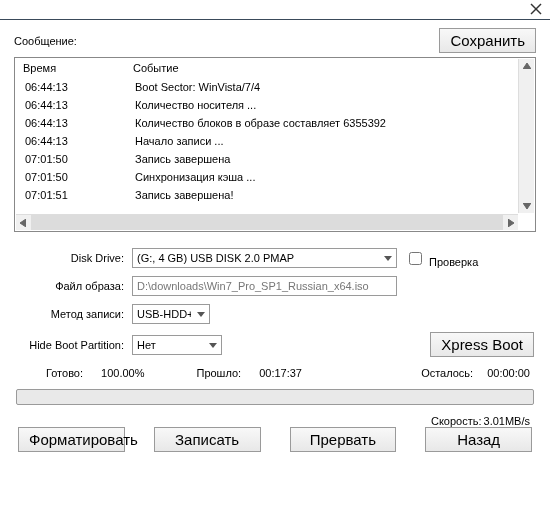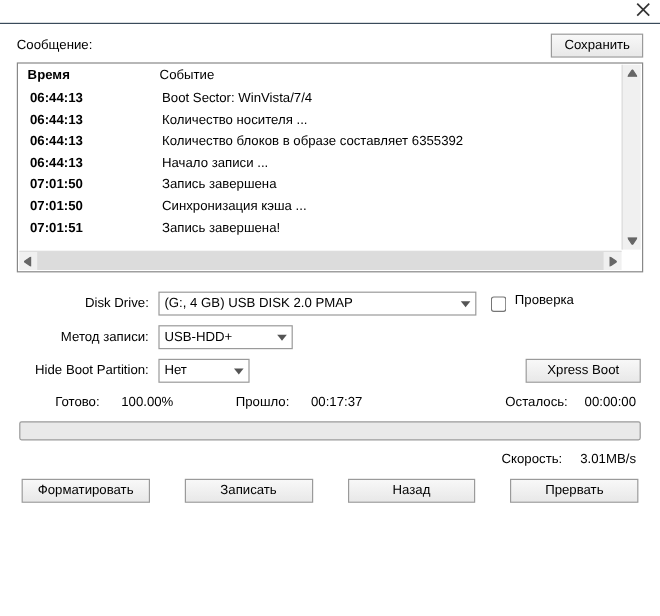--- a/index.html
+++ b/index.html
@@ -22,35 +22,35 @@
     padding-right: 8px;
     background: #fff;
   }
   .close-x { width:12px; height:12px; stroke:#333; stroke-width:1.4; }
   .content { padding: 8px 14px 6px 14px; }
   .row-top { display:flex; align-items:center; justify-content:space-between; margin-bottom:4px; }
   .btn {
     background: linear-gradient(#f8f8f8,#e8e8e8);
     border: 1px solid #9a9a9a;
     padding: 3px 10px;
-    font-size: 11px;
+    font-size: 15px;
     font-family: inherit;
     cursor: pointer;
     min-width: 72px;
   }
   .log-box {
     border: 1px solid #888;
     height: 175px;
     background:#fff;
     position: relative;
     display:flex;
     flex-direction: column;
   }
   .log-head { display:flex; padding: 4px 6px 4px 8px; font-weight: normal; }
-  .col-time { width: 110px; font-weight: bold; }
+  .col-time { width: 110px; }
   .col-event { flex:1; }
   .log-body { flex:1; overflow:hidden; padding: 0 6px 0 10px; }
   .log-row { display:flex; line-height: 18px; }
   .vscroll {
     position:absolute; right:1px; top:1px; bottom:18px; width:16px;
     background:#f0f0f0; border-left:1px solid #ddd;
     display:flex; flex-direction:column; justify-content:space-between;
     align-items:center;
   }
   .hscroll {
@@ -75,37 +75,37 @@
   .select { appearance:none; background-image:none; padding-right:18px; position:relative; }
   .select-wrap { position:relative; display:inline-block; }
   .select-wrap::after {
     content:""; position:absolute; right:5px; top:8px;
     border-left:4px solid transparent; border-right:4px solid transparent;
     border-top:5px solid #555;
     pointer-events:none;
   }
   .drive-select { width: 265px; }
   .file-field { width: 265px; color:#777; }
-  .method-select { width: 112px; }
-  .hbp-select { width: 76px; }
-  .chk { margin-left: 8px; display:flex; align-items:flex-start; gap:4px; }
+  .method-select { width: 78px; }
+  .hbp-select { width: 90px; }
+  .chk { margin-left: 8px; display:flex; align-items:flex-end; gap:4px; }
   .chk input { width:13px; height:13px; }
   .xpress-row .spacer { flex:1; }
   .xpress-btn { min-width: 96px; margin-right: 2px; }
   .status-row { display:flex; margin-top: 10px; padding: 0 2px 0 32px; justify-content: center; }
   .status-cell { display:flex; gap: 18px; }
   .status-cell + .status-cell { margin-left: 52px; }
   .status-cell.right { margin-left:auto; margin-right: 4px; gap: 14px; }
   .progress-wrap { margin-top: 10px; padding: 0 2px; }
   .progress {
     height: 16px; border:1px solid #9a9a9a; border-radius:2px;
     background: #e9e9e9;
   }
-  .speed-row { display:flex; justify-content:flex-end; gap: 15px; margin-top: 10px; padding-right: 6px; }
-  .bottom-btns { display:flex; gap: 29px; margin-top: 10px; padding: 0 4px; }
+  .speed-row { display:flex; justify-content:flex-end; gap: 2px; margin-top: 10px; padding-right: 6px; }
+  .bottom-btns { display:flex; gap: 29px; padding: 0 4px; }
   .bottom-btns .btn { flex:1; min-width: 0; }
 </style>
 </head>
 <body>
 
 <div class="titlebar">
   <span>
     <svg class="close-x" viewBox="0 0 12 12">
         <line x1="1" y1="1" x2="11" y2="11"></line>
         <line x1="11" y1="1" x2="1" y2="11"></line>
@@ -190,20 +190,24 @@
         <select class="select drive-select">
           <option>(G:, 4 GB)     USB DISK 2.0   PMAP</option>
         </select>
       </span>
       <label class="chk">
         <input type="checkbox" style="">
         <span>Проверка</span>
       </label>
     </div>
 
+    <div class="form-row">
+      <div class="form-label">Файл образа:</div>
+      <input class="textfield file-field" type="text" readonly="" value="D:\downloads\Win7_Pro_SP1_Russian_x64.iso" style="">
+    </div>
 
     <div class="form-row">
       <div class="form-label">Метод записи:</div>
       <span class="select-wrap">
         <select class="select method-select">
           <option>USB-HDD+</option>
         </select>
       </span>
     </div>
 
@@ -238,18 +242,18 @@
     </div>
 
     <div class="speed-row">
       <span>Скорость:</span>
       <span>3.01MB/s</span>
     </div>
 
     <div class="bottom-btns">
       <button class="btn">Форматировать</button>
       <button class="btn">Записать</button>
+      <button class="btn">Прервать</button>
       <button class="btn">Назад</button>
-      <button class="btn">Прервать</button>
     </div>
 
   </div>
 </div>
 
 </body></html>

